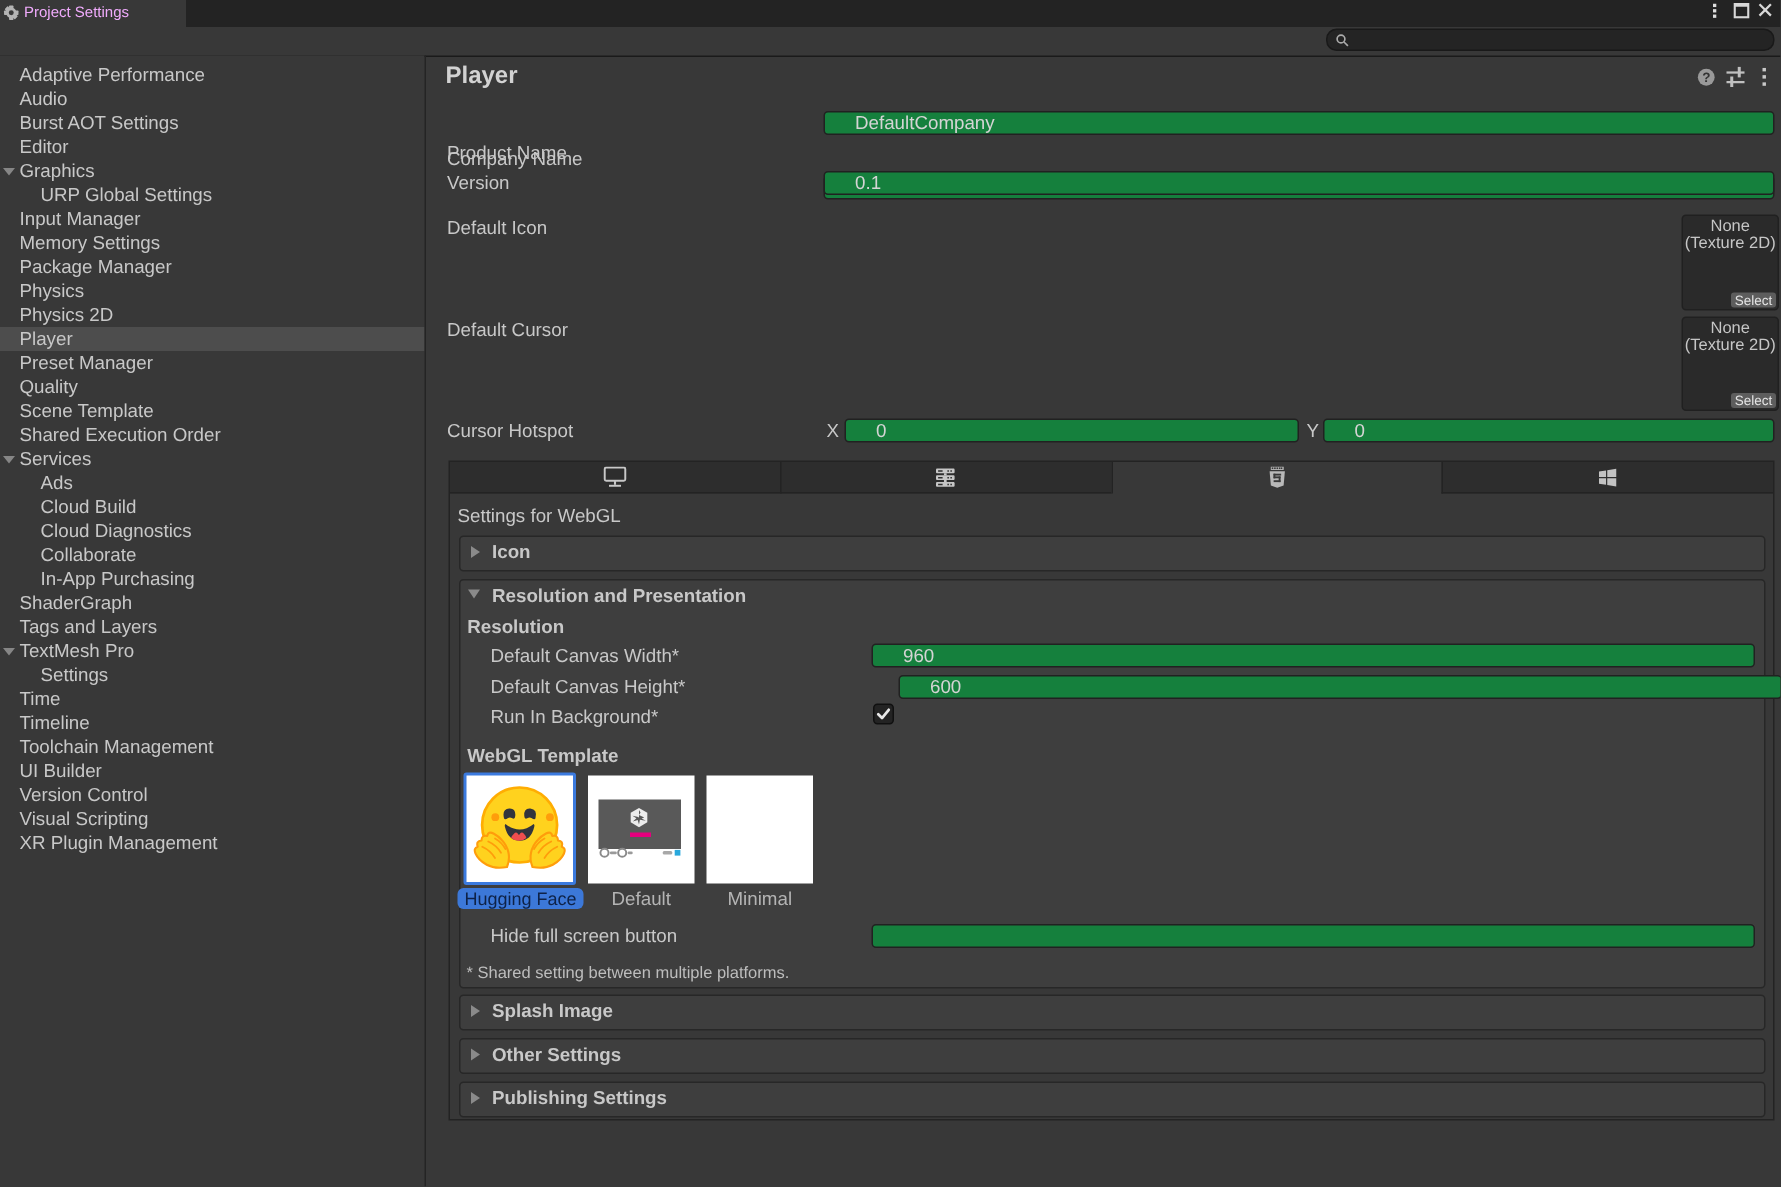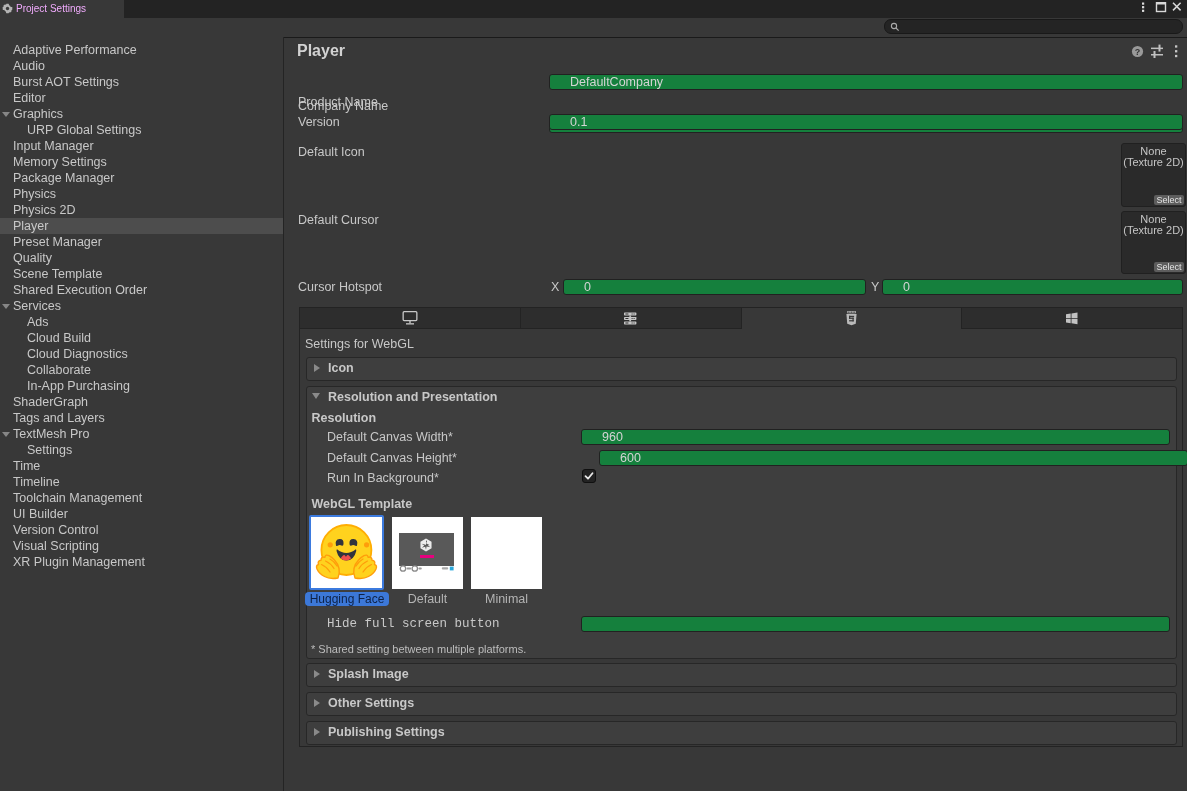--- a/index.html
+++ b/index.html
@@ -335,21 +335,21 @@
       <rect x="49.8" y="5.3" width="6.4" height="2.3" rx="1" fill="#a8a8a8"></rect>
       <rect x="57.8" y="4.6" width="3.8" height="3.8" fill="#29a8dc"></rect>
     </svg>
   </div>
   <div id="mincard" style="position:absolute;left:187px;top:480px;width:71px;height:72px;background:#ffffff;"></div>
 
   <div style="position:absolute;left:21px;top:555px;width:84px;height:14px;background:#3c78d8;border-radius:4px;text-align:center;line-height:14px;font-size:12px;color:#0e2247;">Hugging Face</div>
   <div style="position:absolute;left:108px;top:555px;width:71px;text-align:center;color:#b4b4b4;">Default</div>
   <div style="position:absolute;left:187px;top:555px;width:71px;text-align:center;color:#b4b4b4;">Minimal</div>
 
-  <div class="lbl" style="left:43px;top:579px;font-family:Liberation Mono, monospace;">Hide full screen button</div>
+  <div class="lbl" style="left:43px;top:579px;">Hide full screen button</div>
   <div class="fld" style="left:297px;top:579px;width:589px;">&nbsp;</div>
   <div class="lbl" style="left:27px;top:604px;font-size:11px;color:#bdbdbd;">* Shared setting between multiple platforms.</div>
 
   <div class="box" style="top:626px;height:22px;"></div>
   <div class="tri-r" style="left:30px;top:632.5px;"></div>
   <div class="boxhead" style="left:44px;top:627px;">Splash Image</div>
 
   <div class="box" style="top:655px;height:22px;"></div>
   <div class="tri-r" style="left:30px;top:661.5px;"></div>
   <div class="boxhead" style="left:44px;top:656px;">Other Settings</div>

